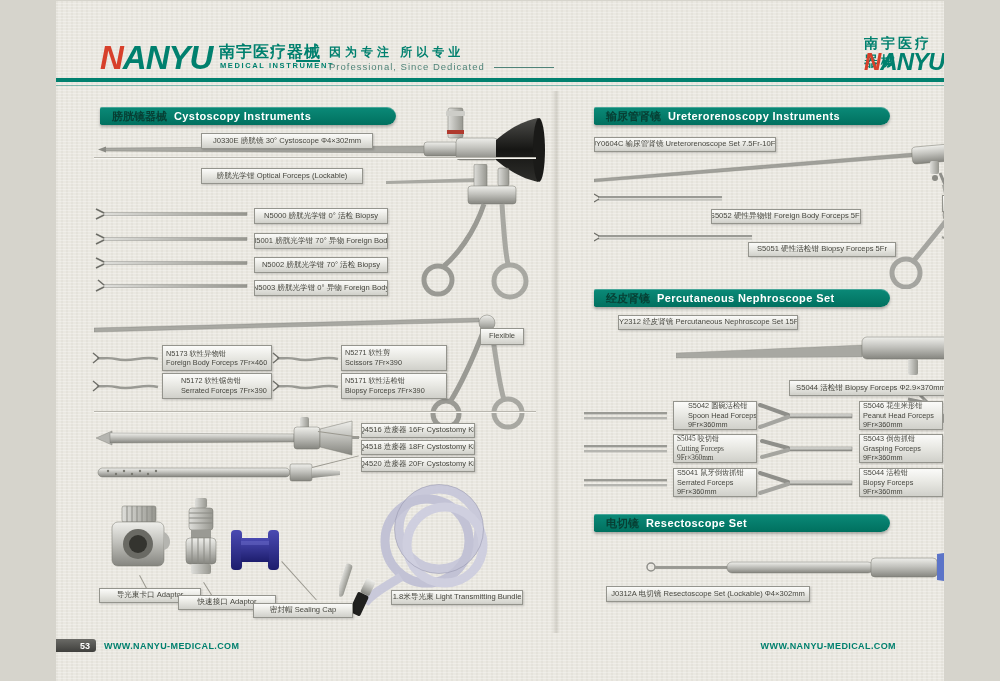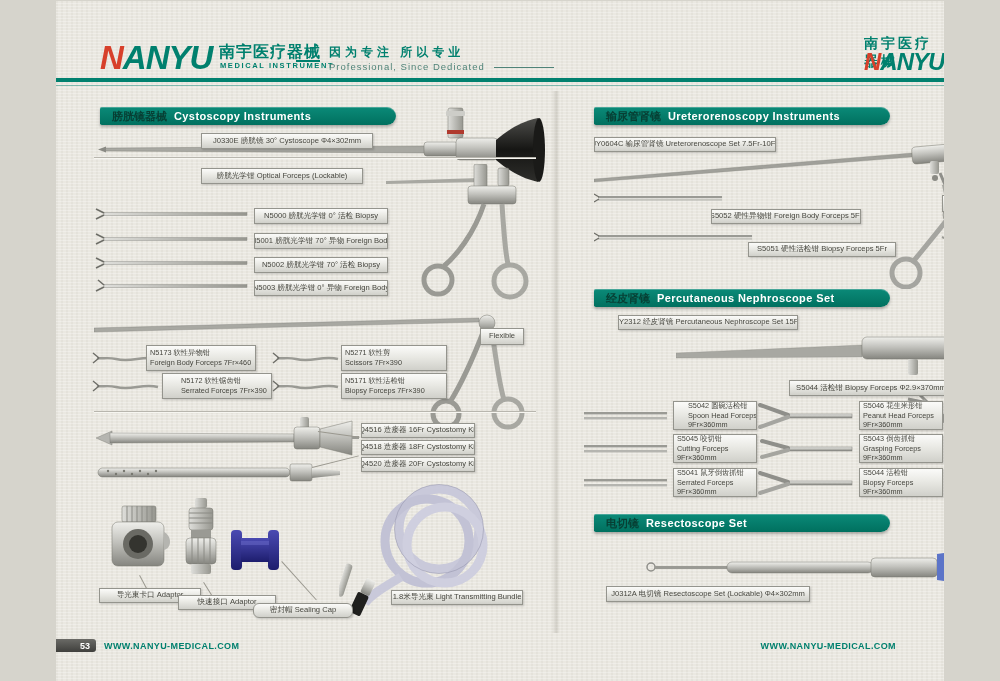--- a/index.html
+++ b/index.html
@@ -150,21 +150,21 @@
     <path d="M398,25 C402,55 406,80 410,94" stroke="#a8a8a2" stroke-width="5" fill="none"></path>
     <circle cx="352" cy="108" r="13" fill="none" stroke="#9a9a94" stroke-width="5"></circle>
     <circle cx="414" cy="107" r="14" fill="none" stroke="#a8a8a2" stroke-width="5"></circle>
   </svg>
   <div class="lbl" style="left:424px;top:327px;width:44px;height:17px;">Flexible</div>
 
   <svg class="abs" style="left:36px;top:348px;" width="68" height="20" viewBox="0 0 68 20">
       <path d="M66 10 C50 6 40 14 24 10 16 8 10 10 5 9" stroke="#9a9a94" stroke-width="2.4" fill="none"></path>
       <path d="M7 9 L1 4 M7 9 L1 14" stroke="#6e6e68" stroke-width="1.4"></path>
     </svg>
-  <div class="lbl-multi" style="left:90px;top:344px;width:110px;height:26px;">
+  <div class="lbl-multi" style="left:106px;top:344px;width:110px;height:26px;justify-content:flex-end;">
     <span>N5173 软性异物钳</span>
     <span>Foreign Body Forceps 7Fr×460</span>
   </div>
   <svg class="abs" style="left:216px;top:348px;" width="68" height="20" viewBox="0 0 68 20">
       <path d="M66 10 C50 6 40 14 24 10 16 8 10 10 5 9" stroke="#9a9a94" stroke-width="2.4" fill="none"></path>
       <path d="M7 9 L1 4 M7 9 L1 14" stroke="#6e6e68" stroke-width="1.4"></path>
     </svg>
   <div class="lbl-multi" style="left:285px;top:344px;width:106px;height:26px;">
     <span>N5271 软性剪</span>
     <span>Scissors 7Fr×390</span>
@@ -245,21 +245,21 @@
     <path d="M62,110 C42,122 32,128 26,136 " stroke="#c9c9da" stroke-width="9" fill="none"></path>
     <rect x="24" y="112" width="10" height="16" rx="2" fill="url(#gMetV)" transform="rotate(25 29 120)"></rect>
     <rect x="14" y="126" width="12" height="22" rx="2" fill="#20201e" transform="rotate(25 20 137)"></rect>
     <rect x="2" y="96" width="7" height="34" rx="3" fill="url(#gMetH)" transform="rotate(18 5 113)"></rect>
   </svg>
   <div class="conn" style="left:84px;top:574px;width:15px;transform:rotate(62deg);"></div>
   <div class="conn" style="left:148px;top:581px;width:15px;transform:rotate(58deg);"></div>
   <div class="conn" style="left:226px;top:560px;width:52px;transform:rotate(48deg);"></div>
   <div class="lbl" style="left:43px;top:587px;width:102px;height:15px;">导光束卡口 Adaptor</div>
   <div class="lbl" style="left:122px;top:594px;width:98px;height:15px;">快速接口 Adaptor</div>
-  <div class="lbl" style="left:197px;top:602px;width:100px;height:15px;border-radius:6px;">密封帽 Sealing Cap</div>
+  <div class="lbl" style="left:197px;top:602px;width:100px;height:15px;">密封帽 Sealing Cap</div>
   <div class="lbl" style="left:335px;top:589px;width:132px;height:15px;">1.8米导光束  Light Transmitting Bundle</div>
 
   <div class="banner" style="left:538px;top:106px;width:296px;">
     <span class="cn">输尿管肾镜</span>
     <span class="en">Ureterorenoscopy Instruments</span>
   </div>
 
   <svg class="abs" style="left:538px;top:100px;" width="460" height="108" viewBox="0 0 460 108">
     <polygon points="0,78 318,52 318,56 0,81" fill="#a0a09a" stroke="#82827c" stroke-width="0.3"></polygon>
     <rect x="318" y="44" width="52" height="17" rx="4" fill="url(#gMetV)" stroke="#77776f" stroke-width="0.5" transform="rotate(-5 344 52)"></rect>
@@ -342,21 +342,21 @@
   <div class="lbl-multi" style="left:803px;top:400px;width:84px;height:29px;">
     <span>S5046 花生米形钳</span>
     <span>Peanut Head Forceps</span>
     <span>9Fr×360mm</span>
   </div>
 
   <svg class="abs" style="left:528px;top:441px;" width="85" height="14" viewBox="0 0 85 14">
       <rect x="0" y="3" width="83" height="2.4" fill="#9a9a94"></rect>
       <rect x="0" y="8" width="83" height="2.4" fill="#b5b5b0"></rect>
     </svg>
-  <div class="lbl-multi" style="left:617px;top:433px;width:84px;height:29px;">
+  <div class="lbl-multi" style="left:617px;top:433px;width:84px;height:29px;font-family:Liberation Serif, serif;">
     <span>S5045 咬切钳</span>
     <span>Cutting Forceps</span>
     <span>9Fr×360mm</span>
   </div>
   <svg class="abs" style="left:698px;top:434px;" width="100" height="28" viewBox="0 0 100 28">
       <rect x="34" y="12" width="64" height="4" fill="url(#gMetV)" stroke="#7d7d78" stroke-width="0.5"></rect>
       <path d="M34 13 L8 6" stroke="#8f8f8a" stroke-width="4" stroke-linecap="round"></path>
       <path d="M34 15 L8 22" stroke="#a5a5a0" stroke-width="4" stroke-linecap="round"></path>
     </svg>
   <div class="lbl-multi" style="left:803px;top:433px;width:84px;height:29px;">

